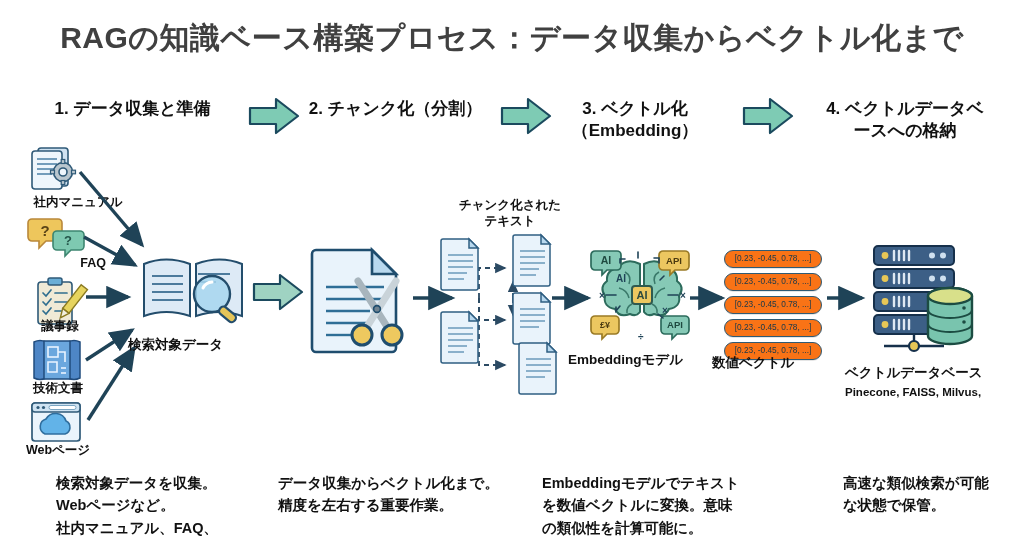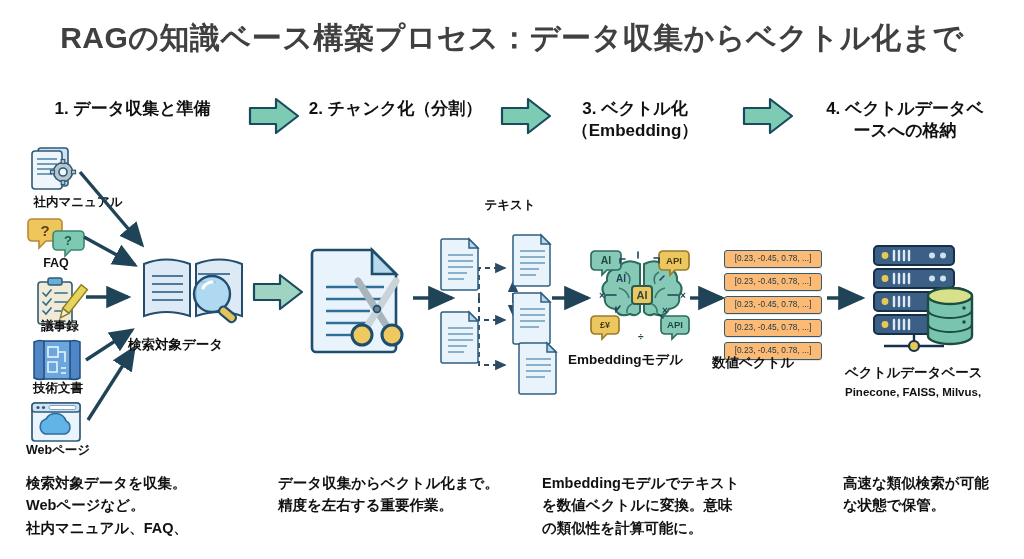--- a/index.html
+++ b/index.html
@@ -20,22 +20,22 @@
   }
   .blockarrow{width:52px;height:40px;}
   
   .src-label{font-size:12.5px;font-weight:bold;text-align:center;color:#111;}
   
   .cap-bold{font-size:13.5px;font-weight:bold;color:#111;line-height:1.25;}
   .cap-small{font-size:11.5px;font-weight:bold;text-align:left;color:#111;line-height:1.3;}
   .chunk-title{font-size:12.5px;font-weight:bold;text-align:center;color:#111;line-height:1.3;}
   
   .vec{
-    width:96px;height:16px;border:1.4px solid #2f5a74;border-radius:3px;
-    background:#fdba74;font-size:8.3px;line-height:14px;color:#16384c;
+    width:96px;height:16px;border:1.4px solid #2f5a74;border-radius:9px;
+    background:#f97316;font-size:8.3px;line-height:14px;color:#16384c;
     text-align:center;font-family:"Liberation Sans","DejaVu Sans",sans-serif;
     box-shadow:0 1px 0 rgba(0,0,0,.10);
   }
   
   .desc{
     font-size:14.5px;font-weight:bold;line-height:1.55;color:#111;text-align:left;
   }
   svg{display:block;overflow:visible;}
 </style>
 </head>
@@ -100,21 +100,21 @@
 <div class="abs src-label" style="left:0px;top:194px;width:108px;padding-left:24px;">社内マニュアル</div>
 
 <div class="abs" style="left:28px;top:215px;">
   <svg width="62" height="42" viewBox="0 0 62 42">
     <path d="M4,4 h26 a4,4 0 0 1 4,4 v14 a4,4 0 0 1 -4,4 h-12 l-7,7 v-7 h-7 a4,4 0 0 1 -4,-4 v-14 a4,4 0 0 1 4,-4 z" fill="#eec65c" stroke="#b9883a" stroke-width="1.6"></path>
     <text x="17" y="21" font-size="15" font-weight="bold" fill="#5a4417" text-anchor="middle" font-family="Liberation Sans, sans-serif">?</text>
     <path d="M29,16 h23 a4,4 0 0 1 4,4 v11 a4,4 0 0 1 -4,4 h-9 l-6,6 v-6 h-8 a4,4 0 0 1 -4,-4 v-11 a4,4 0 0 1 4,-4 z" fill="#7ec9b1" stroke="#3d8570" stroke-width="1.6"></path>
     <text x="40" y="30" font-size="13" font-weight="bold" fill="#24564a" text-anchor="middle" font-family="Liberation Sans, sans-serif">?</text>
   </svg>
 </div>
-<div class="abs src-label" style="left:6px;top:256px;width:100px;">FAQ</div>
+<div class="abs src-label" style="left:6px;top:256px;width:100px;text-align:right;">FAQ</div>
 
 <div class="abs" style="left:32px;top:277px;">
   <svg width="56" height="50" viewBox="0 0 56 50">
     <rect x="6" y="5" width="34" height="42" rx="3" fill="#f0ead6" stroke="#2f5a78" stroke-width="1.6"></rect>
     <rect x="16" y="1" width="14" height="7" rx="2" fill="#6aaed6" stroke="#2f5a78" stroke-width="1.5"></rect>
     <g stroke="#2f6e8f" stroke-width="1.7" fill="none" stroke-linecap="round">
       <polyline points="11,16 14,19 19,13"></polyline>
         <polyline points="11,25 14,28 19,22"></polyline>
         <polyline points="11,34 14,37 19,31"></polyline>
       <line x1="23" y1="16" x2="35" y2="16"></line>
@@ -236,20 +236,21 @@
       <path d="M48,34 L76,78" stroke="#a8b5bd" stroke-width="7" stroke-linecap="round"></path>
       <path d="M86,34 L58,78" stroke="#c9d3d9" stroke-width="7" stroke-linecap="round"></path>
       <circle cx="52" cy="88" r="10" fill="#eec95f" stroke="#1f4d6e" stroke-width="3"></circle>
       <circle cx="82" cy="88" r="10" fill="#eec95f" stroke="#1f4d6e" stroke-width="3"></circle>
       <circle cx="67" cy="62" r="3.4" fill="#6f8290" stroke="#1f4d6e" stroke-width="1.6"></circle>
     </g>
   </svg>
 </div>
 
 <div class="abs chunk-title" style="left:432px;top:197px;width:156px;">
+  <div>チャンク化された</div>
   <div>テキスト</div>
 </div>
 
 <div class="abs" style="left:440px;top:236px;">
   <svg width="150" height="160" viewBox="0 0 150 160">
     <g>
       <path d="M3,3 h26 l9,9 v40 a2,2 0 0 1 -2,2 h-33 a2,2 0 0 1 -2,-2 v-47 a2,2 0 0 1 2,-2 z" fill="#e9f3fb" stroke="#2f5f82" stroke-width="1.5"></path>
       <path d="M29,3 v9 h9 z" fill="#b8d8ee" stroke="#2f5f82" stroke-width="1.5"></path>
       <g stroke="#4a84ab" stroke-width="1.2">
         <line x1="8" y1="19" x2="33" y2="19"></line>
@@ -418,21 +419,21 @@
     <line x1="48" y1="92" x2="48" y2="104" stroke="#16304b" stroke-width="2.4"></line>
     <line x1="18" y1="104" x2="78" y2="104" stroke="#16304b" stroke-width="2.6"></line>
     <circle cx="48" cy="104" r="5" fill="#e8c756" stroke="#16304b" stroke-width="2.2"></circle>
   </svg>
 </div>
 <div class="abs cap-bold" style="left:845px;top:365px;width:170px;">ベクトルデータベース</div>
 <div class="abs cap-small" style="left:845px;top:385px;width:174px;">
   <div>Pinecone, FAISS, Milvus,</div>
 </div>
 
-<div class="abs desc" style="left:26px;top:472px;width:230px;">
+<div class="abs desc" style="left:56px;top:472px;width:230px;">
   <div>検索対象データを収集。</div>
   <div>Webページなど。</div>
   <div>社内マニュアル、FAQ、</div>
 </div>
 
 <div class="abs desc" style="left:278px;top:472px;width:250px;">
   <div>データ収集からベクトル化まで。</div>
   <div>精度を左右する重要作業。</div>
 </div>
 

